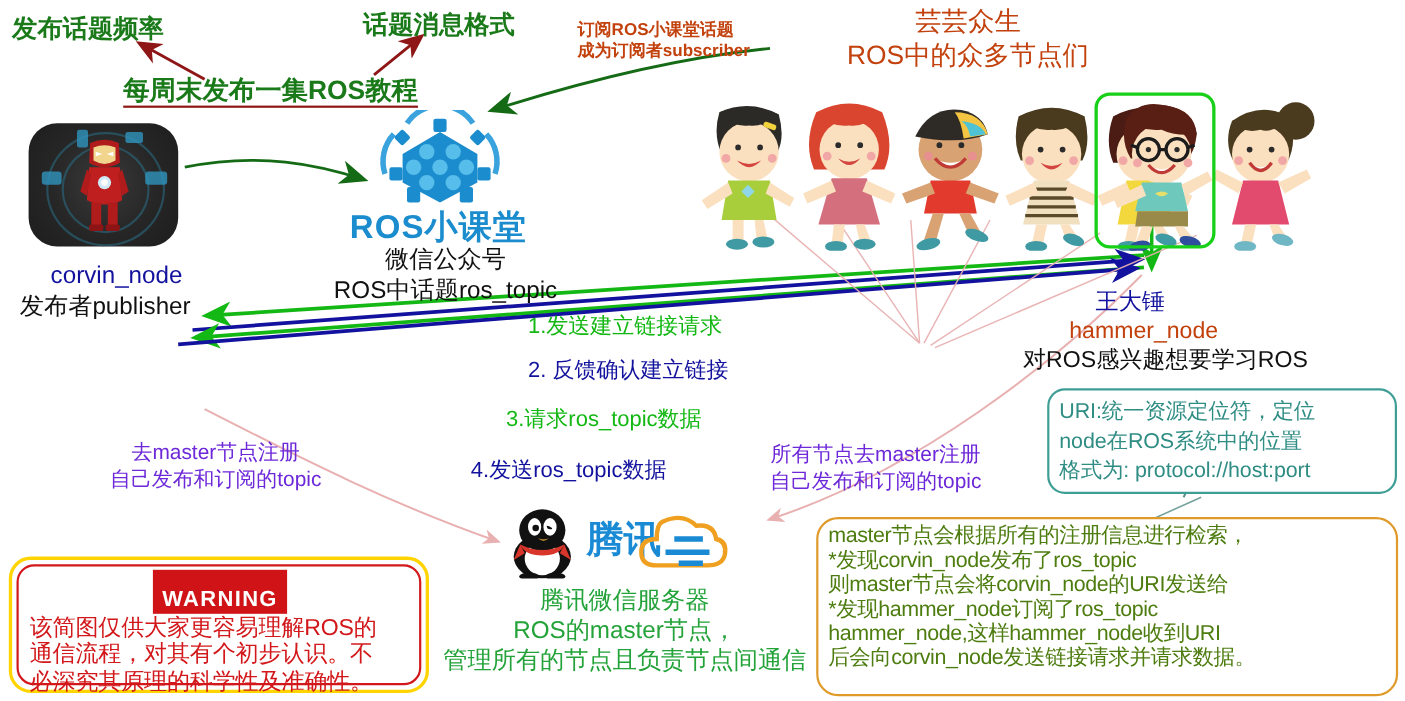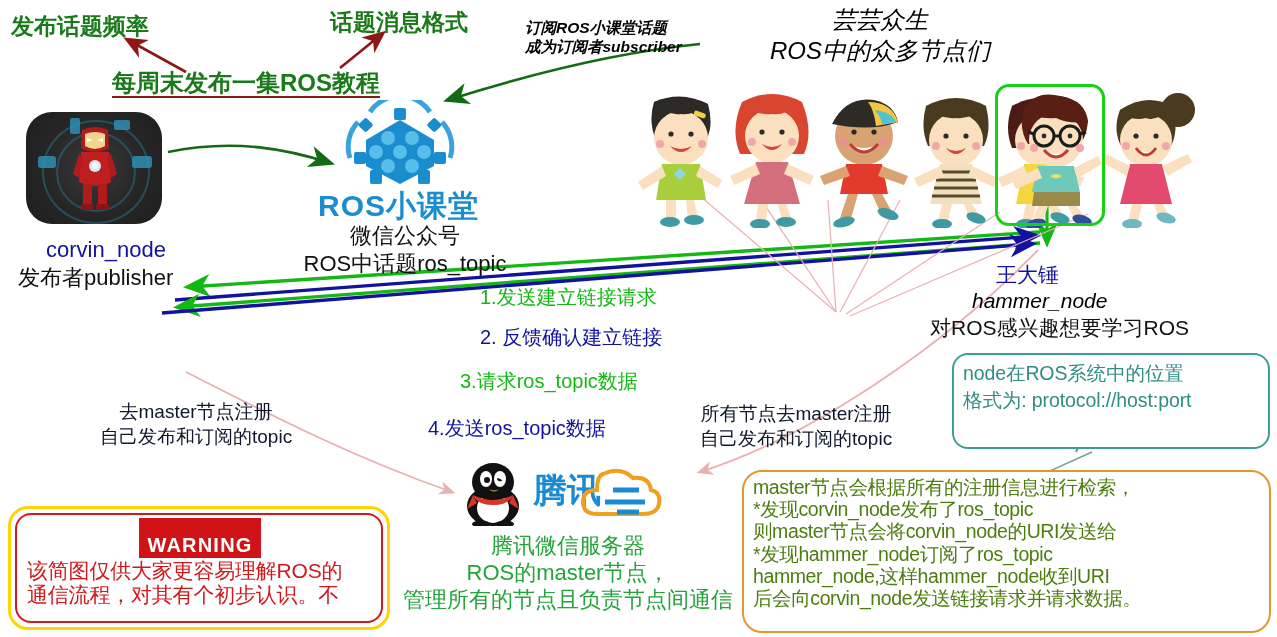--- a/index.html
+++ b/index.html
@@ -4,24 +4,24 @@
 <style>
   html,body{margin:0;padding:0;background:#fff;}
   body{width:1277px;height:637px;overflow:hidden;font-family:"Liberation Sans","DejaVu Sans",sans-serif;}
   #stage{position:relative;width:1277px;height:637px;background:#ffffff;}
   .abs{position:absolute;}
   .nowrap{white-space:nowrap;}
   .lbl{line-height:1.12;}
 
   
   .c-green{color:#1a7a1a;}
-  .c-navy{color:#000000;font-style:italic;}
+  .c-navy{color:#c2410c;}
   .c-blue{color:#12129e;}
   .c-gbright{color:#14b814;}
-  .c-pink{color:#0f172a;}
+  .c-pink{color:#6d28d9;}
   .c-teal{color:#2f8d84;}
   .c-brown{color:#4d7c0f;}
   .c-red{color:#d2181b;}
   .c-kgreen{color:#24a33a;}
 
   
   #arrows{position:absolute;left:0;top:0;width:1277px;height:637px;pointer-events:none;}
 
   
   .ironbox{left:26px;top:112px;width:136px;height:112px;border-radius:26px;
@@ -395,20 +395,21 @@
   <div class="abs lbl t-pinkL c-pink nowrap">
     <div>去master节点注册</div>
     <div>自己发布和订阅的topic</div>
   </div>
   <div class="abs lbl t-pinkR c-pink nowrap">
     <div>所有节点去master注册</div>
     <div>自己发布和订阅的topic</div>
   </div>
 
   <div class="abs uribox c-teal">
+    <div class="nowrap">URI:统一资源定位符，定位</div>
     <div class="nowrap">node在ROS系统中的位置</div>
     <div class="nowrap">格式为: protocol://host:port</div>
   </div>
 
   <svg class="abs qq" viewBox="0 0 230 64">
 
     <ellipse cx="38" cy="44" rx="26" ry="20" fill="#111"></ellipse>
     <ellipse cx="38" cy="46" rx="16" ry="15" fill="#fff"></ellipse>
     <ellipse cx="38" cy="20" rx="21" ry="19" fill="#111"></ellipse>
     <ellipse cx="31" cy="17" rx="6" ry="8" fill="#fff"></ellipse>
@@ -441,17 +442,18 @@
     <div class="nowrap">hammer_node,这样hammer_node收到URI</div>
     <div class="nowrap">后会向corvin_node发送链接请求并请求数据。</div>
   </div>
 
   <div class="abs warnouter">
     <div class="warninner">
       <span class="warnbadge">WARNING</span>
       <div class="warntext c-red">
         <div class="nowrap">该简图仅供大家更容易理解ROS的</div>
         <div class="nowrap">通信流程，对其有个初步认识。不</div>
+        <div class="nowrap">必深究其原理的科学性及准确性。</div>
       </div>
     </div>
   </div>
 
 </div>
 
 </body></html>

